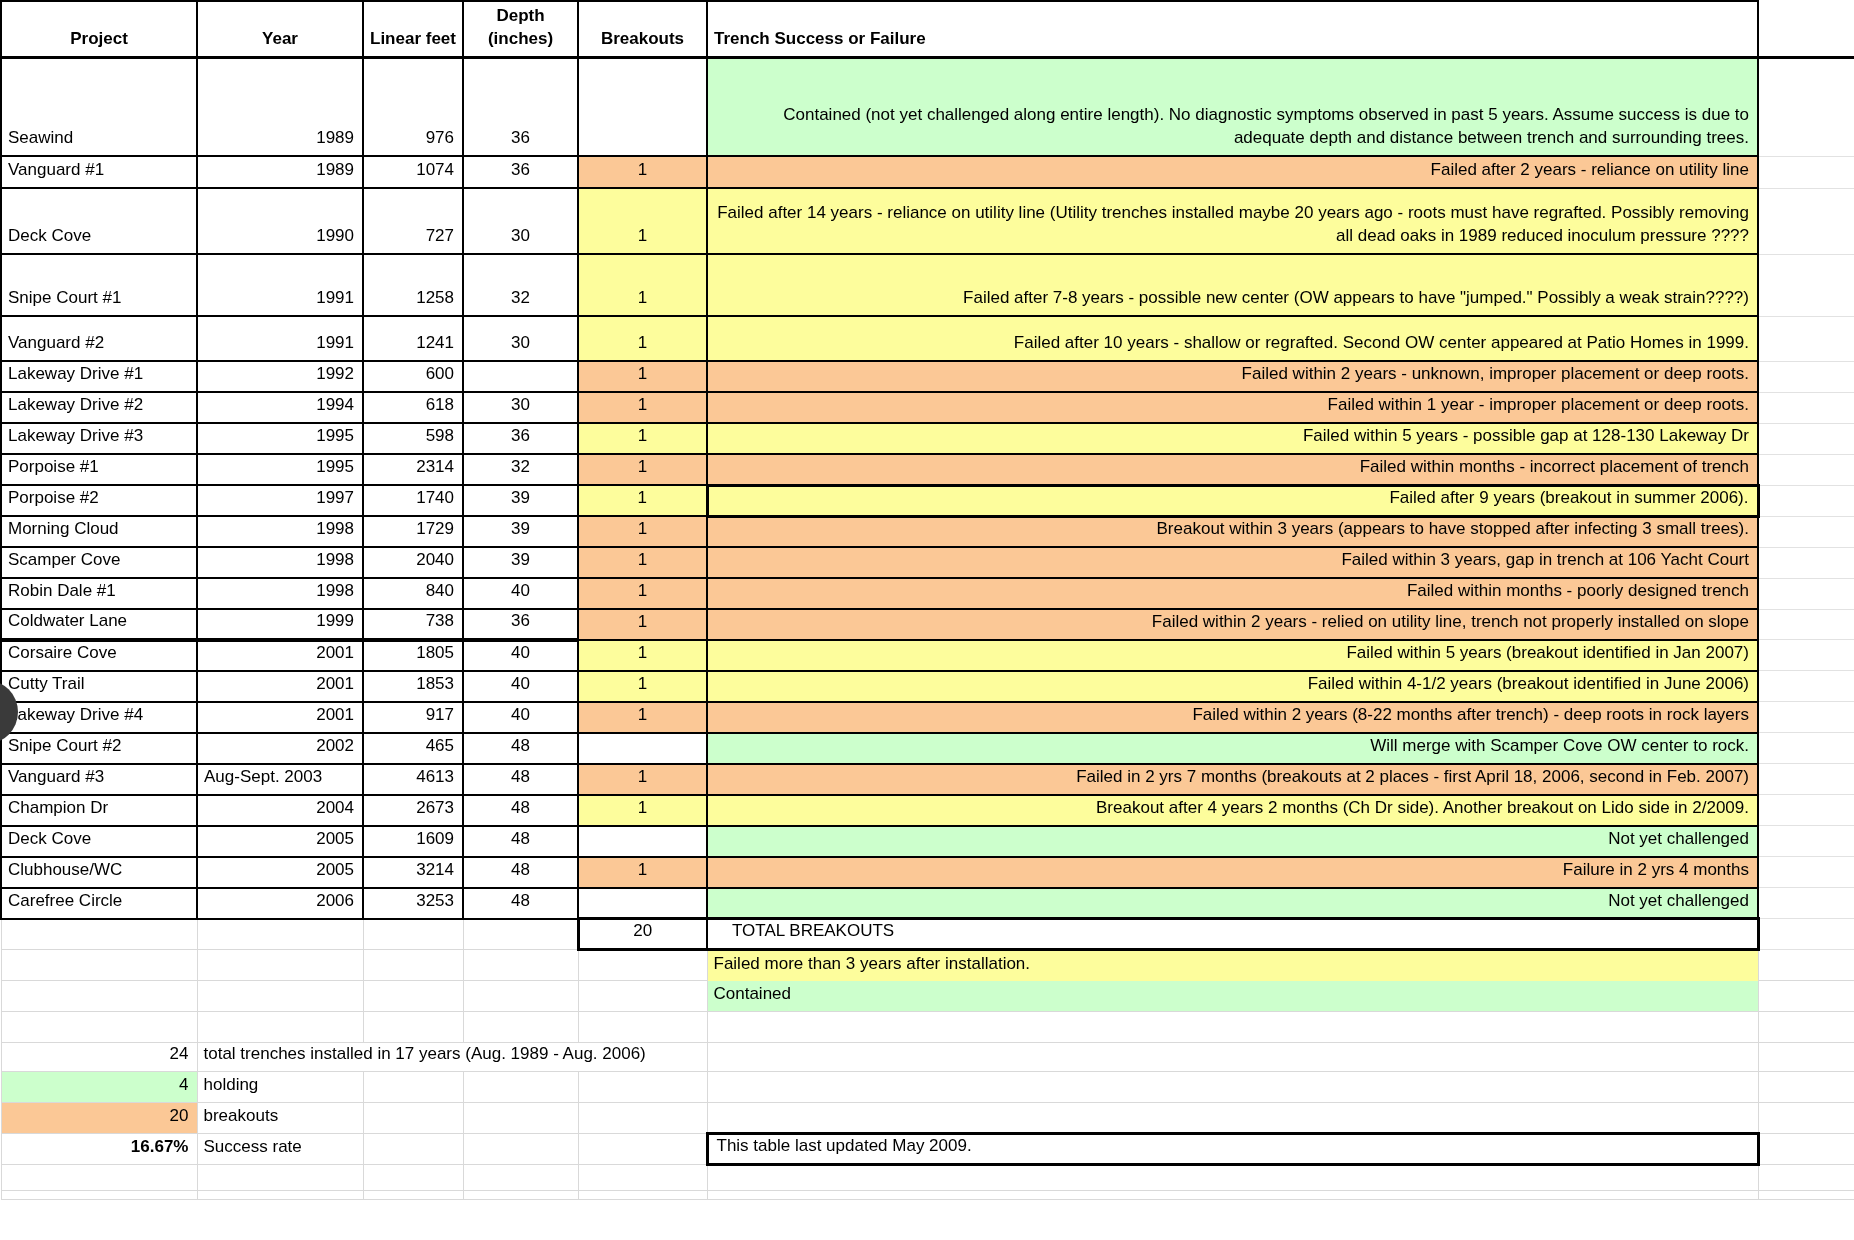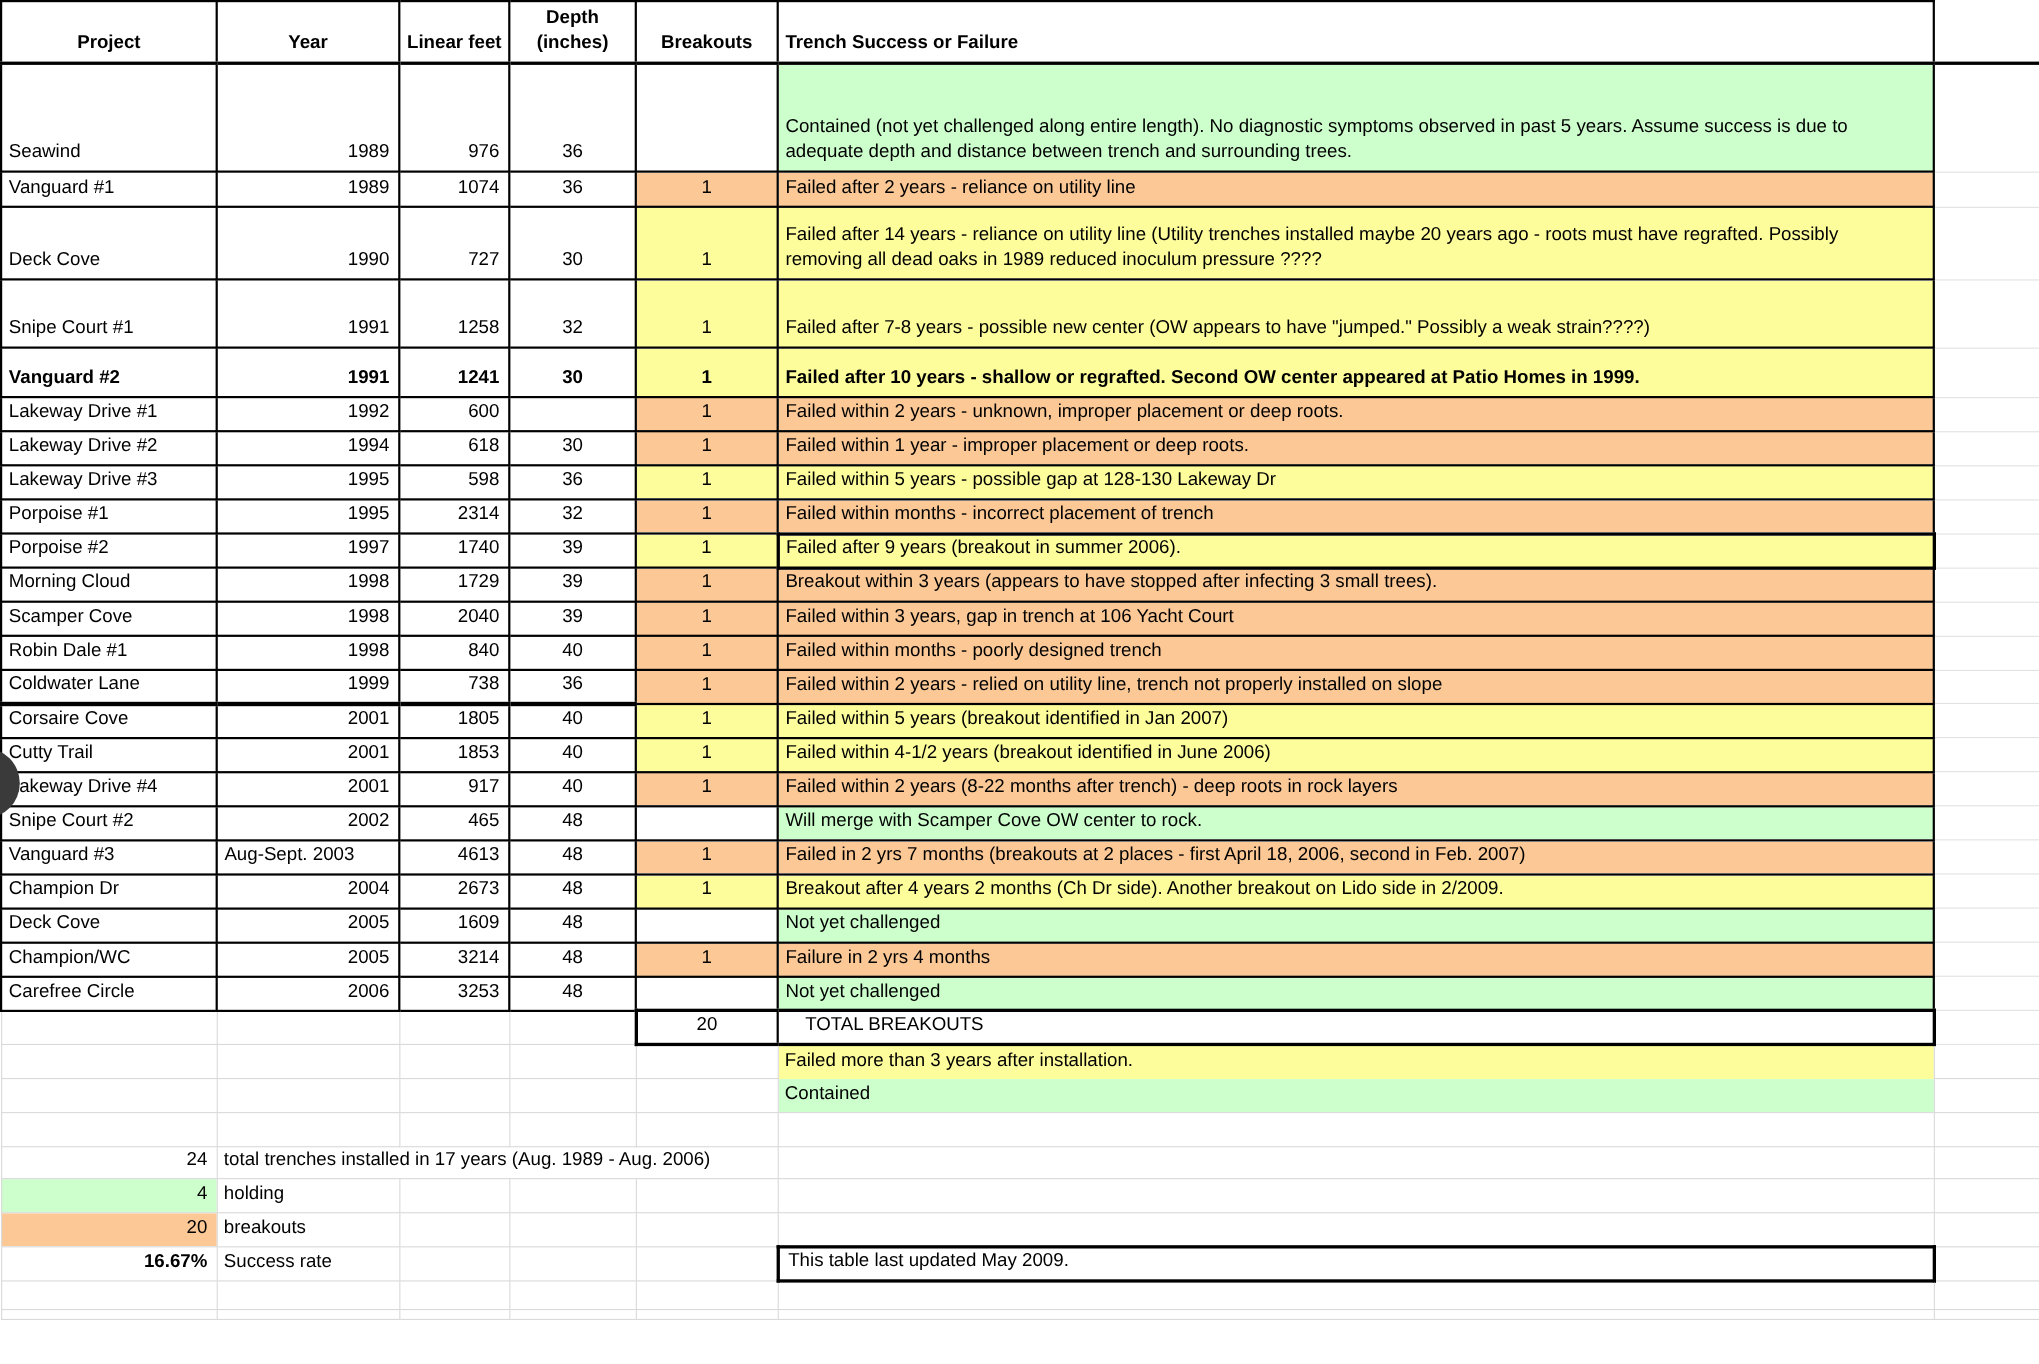--- a/index.html
+++ b/index.html
@@ -11,21 +11,21 @@
   .c{border:2px solid #000;background:#fff;}
   .hd{border:2px solid #000;border-bottom:3px solid #000;font-weight:bold;text-align:center;background:#fff;}
   .hd.l{text-align:left;padding-left:6px;}
   
   .g{border:1px solid #d9d9d9;background:#fff;}
   .ghost{border:none;border-bottom:1px solid #e2e2e2;background:#fff;}
   .ghost-hd{border:none;border-bottom:3px solid #000;background:#fff;}
   .num{text-align:right;padding-right:8px;padding-left:19px;}
   .ctr{text-align:center;}
   .left{text-align:left;padding-left:6px;}
-  .note{text-align:left;padding-left:6px;padding-right:20px;}
+  .note{text-align:right;padding-left:6px;padding-right:8px;}
   .bold{font-weight:bold;}
   td[data-fill="fail-early"]{background:var(--fail-early,#FBC896);}
   td[data-fill="fail-late"]{background:var(--fail-late,#FDFD9C);}
   td[data-fill="contained"]{background:var(--contained,#CCFFCC);}
   .thick-bottom{border-bottom:4px solid #000;}
   .boxed{border:3px solid #000;}
   .tot-val{border:3px solid #000;border-right:2px solid #000;text-align:center;background:#fff;}
   .tot-lbl{border:3px solid #000;border-left:2px solid #000;text-align:left;padding-left:24px;background:#fff;}
   .legend-cell{border:none;text-align:left;padding-left:6px;}
   .nbox{border:3px solid #000;text-align:left;padding-left:8px;background:#fff;}
@@ -90,21 +90,21 @@
   </tr>
         <tr style="height: 62px;">
     <td class="c left">Snipe Court #1</td>
     <td class="c num">1991</td>
     <td class="c num">1258</td>
     <td class="c ctr">32</td>
     <td class="c ctr" data-fill="fail-late">1</td>
     <td class="c note" data-fill="fail-late">Failed after 7-8 years - possible new center (OW appears to have "jumped."  Possibly a weak strain????)</td>
     <td class="ghost"></td>
   </tr>
-        <tr style="height: 45px; font-weight: bold;">
+        <tr style="height: 45px;">
     <td class="c left">Vanguard #2</td>
     <td class="c num">1991</td>
     <td class="c num">1241</td>
     <td class="c ctr">30</td>
     <td class="c ctr" data-fill="fail-late">1</td>
     <td class="c note" data-fill="fail-late">Failed after 10 years - shallow or regrafted. Second OW center appeared at Patio Homes in 1999.</td>
     <td class="ghost"></td>
   </tr>
         <tr style="height: 31px;">
     <td class="c left">Lakeway Drive #1</td>
@@ -244,21 +244,21 @@
         <tr style="height: 31px;">
     <td class="c left">Deck Cove</td>
     <td class="c num">2005</td>
     <td class="c num">1609</td>
     <td class="c ctr">48</td>
     <td class="c ctr"></td>
     <td class="c note" data-fill="contained">Not yet challenged</td>
     <td class="ghost"></td>
   </tr>
         <tr style="height: 31px;">
-    <td class="c left">Champion/WC</td>
+    <td class="c left">Clubhouse/WC</td>
     <td class="c num">2005</td>
     <td class="c num">3214</td>
     <td class="c ctr">48</td>
     <td class="c ctr" data-fill="fail-early">1</td>
     <td class="c note" data-fill="fail-early">Failure in 2 yrs 4 months</td>
     <td class="ghost"></td>
   </tr>
         <tr style="height: 31px;">
     <td class="c left">Carefree Circle</td>
     <td class="c num">2006</td>

